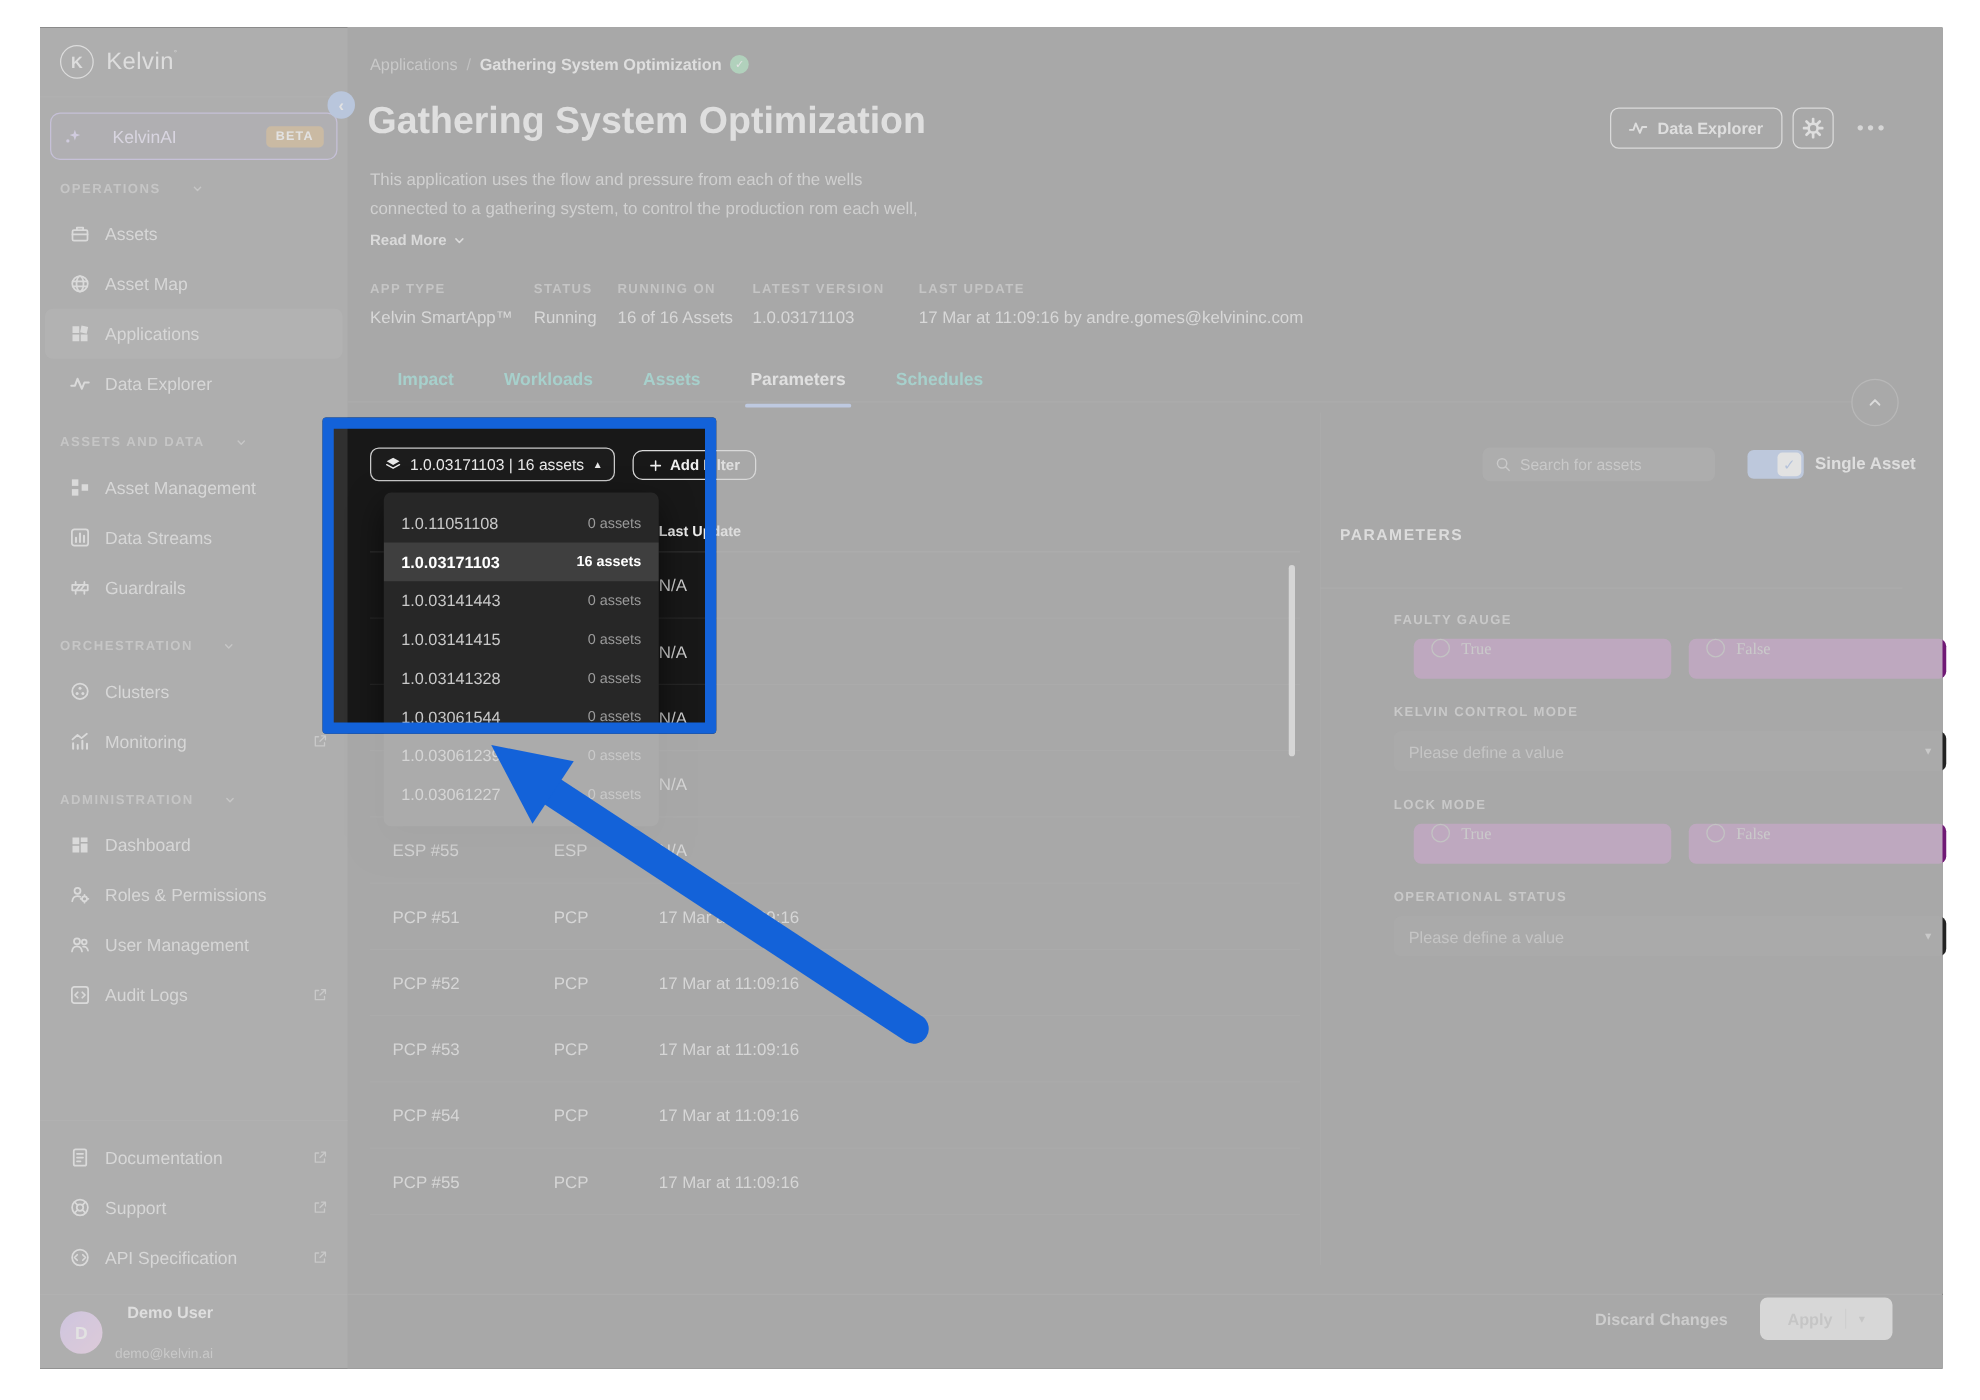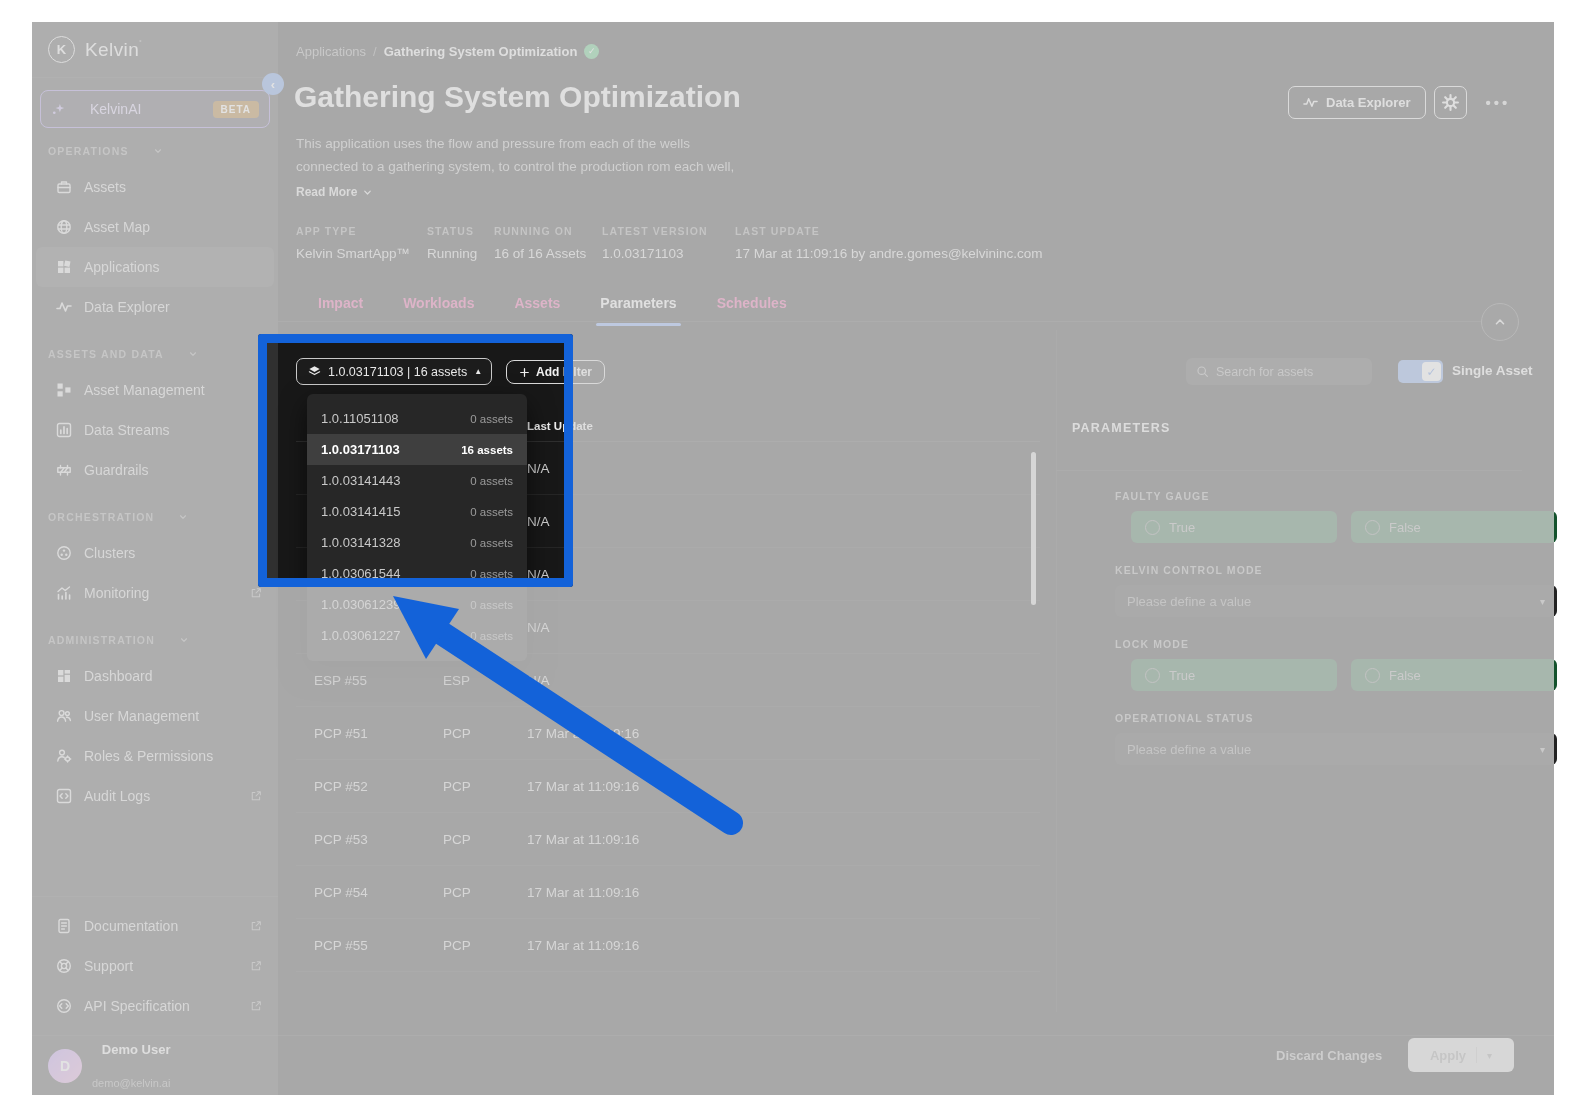--- a/index.html
+++ b/index.html
@@ -47,21 +47,21 @@
   .meta-col { position:absolute; top:203px; display:flex; flex-direction:column; gap:9px; }
   .meta-label { font-size:10.5px; font-weight:600; letter-spacing:1.1px; color:#8a8a8a; white-space:nowrap; }
   .meta-value { font-size:13.5px; color:#d6d6d6; white-space:nowrap; }
   .hdr-actions { position:absolute; top:64px; height:33px; display:flex; align-items:center; }
   .btn-outline { display:flex; align-items:center; gap:8px; height:33px; padding:0 14px; border:1.5px solid #e0e0e0; border-radius:7px; color:#f0f0f0; font-size:13px; font-weight:600; }
   .btn-square { width:33px; height:33px; border:1.5px solid #e0e0e0; border-radius:7px; display:flex; align-items:center; justify-content:center; color:#f0f0f0; }
   .dots { color:#d0d0d0; font-size:15px; letter-spacing:3px; font-weight:700; }
 
   
   .tabs { position:absolute; left:286px; top:273px; height:26px; display:flex; gap:40px; }
-  .tab { font-size:14px; font-weight:600; color:#ec4899; position:relative; white-space:nowrap; }
+  .tab { font-size:14px; font-weight:600; color:#14b8a6; position:relative; white-space:nowrap; }
   .tab.active { color:#f5f5f5; }
   .tab.active::after { content:""; position:absolute; left:-4px; right:-4px; bottom:-5px; height:3px; background:#6f9bf5; border-radius:2px; }
   .tabline { position:absolute; left:246px; top:299px; width:1203px; height:1px; background:#2c2c2c; }
   .collapse-up { position:absolute; left:1449px; top:281px; width:38px; height:38px; border-radius:50%; border:1px solid #585858; background:#1f1f1f; display:flex; align-items:center; justify-content:center; color:#e0e0e0; }
 
   
   .version-btn { position:absolute; left:264px; top:336px; width:196px; height:27px; background:#1c1c1c; border:1.5px solid #c9c9c9; border-radius:7px; display:flex; align-items:center; padding:0 11px; gap:7px; color:#e8e8e8; }
   .version-text { font-size:12.5px; white-space:nowrap; }
   .caret-up { margin-left:auto; font-size:8px; }
   .addfilter-btn { position:absolute; left:474px; top:338px; height:24px; padding:0 12px; border:1.5px solid #d9d9d9; border-radius:8px; display:flex; align-items:center; gap:6px; color:#f0f0f0; font-size:12px; font-weight:600; }
@@ -81,21 +81,21 @@
   .scroll-thumb { position:absolute; left:999px; top:430px; width:5px; height:153px; background:#cfcfcf; border-radius:3px; }
 
   
   .vdivider { position:absolute; left:1024px; top:308px; width:1px; height:682px; background:#272727; }
   .params-title { position:absolute; left:1040px; top:399px; font-size:12.5px; font-weight:700; letter-spacing:1.2px; color:#e8e8e8; }
   .params-divider { position:absolute; left:1024px; top:448px; width:466px; height:1px; background:#2a2a2a; }
   .params-fields { position:absolute; left:1083px; top:468px; width:442px; }
   .pfield { margin-bottom:21px; }
   .pfield-label { height:14px; margin-bottom:7px; font-size:10.5px; font-weight:600; letter-spacing:1.1px; color:#9a9a9a; }
   .radio-row { display:flex; gap:14px; margin-left:16px; }
-  .radio-box { flex:1; height:32px; background:#14532d; border-radius:6px; display:flex; align-items:center; padding:0 14px; gap:9px; }
+  .radio-box { flex:1; height:32px; background:#701a75; border-radius:6px; display:flex; align-items:flex-start; padding:0 14px; gap:9px;font-family:Liberation Serif, serif; }
   .radio-circle { width:15px; height:15px; border:1.5px solid #848484; border-radius:50%; flex:none; }
   .radio-box span { font-size:13px; color:#a0a0a0; }
   .select-box { width:100%; height:32px; background:#232323; border-radius:6px; display:flex; align-items:center; padding:0 12px; font-size:13px; color:#8a8a8a; }
   .select-caret { margin-left:auto; font-size:10px; color:#9a9a9a; }
 
   
   .footer-divider { position:absolute; left:246px; top:1013px; width:1276px; height:1px; background:#2c2c2c; }
   .discard-btn { position:absolute; left:1244px; top:1026px; font-size:13px; font-weight:700; color:#ababab; }
   .apply-btn { position:absolute; left:1376px; top:1016px; width:106px; height:34px; background:#d4d4d4; border-radius:6px; display:flex; align-items:center; justify-content:center; gap:10px; font-size:13px; font-weight:700; color:#8c8c8c; }
   .apply-sep { width:1px; height:16px; background:#b5b5b5; }
@@ -276,38 +276,38 @@
                   <rect x="8.6" y="2" width="5.4" height="3.6" fill="currentColor" stroke="none"></rect>
                   <rect x="2" y="8.6" width="5.4" height="5.4" fill="currentColor" stroke="none"></rect>
                   <rect x="8.6" y="6.8" width="5.4" height="7.2" fill="currentColor" stroke="none"></rect>
                 </svg>
               </span>
               <span class="side-label">Dashboard</span>
             </div>
             <div class="side-item">
               <span class="icon">
                 <svg width="16" height="16" viewBox="0 0 16 16" fill="none" stroke="currentColor" stroke-width="1.4" stroke-linecap="round" stroke-linejoin="round">
+                  <circle cx="6" cy="4.6" r="2.4"></circle>
+                  <path d="M1.8 13c.3-2.7 2-4.2 4.2-4.2.8 0 1.6.2 2.2.6"></path>
+                  <circle cx="11.6" cy="11" r="2"></circle>
+                  <path d="M11.6 7.9v1M11.6 13.1v1M8.5 11h1M13.7 11h1"></path>
+                </svg>
+              </span>
+              <span class="side-label">Roles &amp; Permissions</span>
+            </div>
+            <div class="side-item">
+              <span class="icon">
+                <svg width="16" height="16" viewBox="0 0 16 16" fill="none" stroke="currentColor" stroke-width="1.4" stroke-linecap="round" stroke-linejoin="round">
                   <circle cx="5.6" cy="5" r="2.4"></circle>
                   <path d="M1.6 13.2c.3-2.7 2-4.2 4-4.2s3.7 1.5 4 4.2"></path>
                   <circle cx="11.4" cy="5.6" r="1.9"></circle>
                   <path d="M10.5 9.3c1.8-.4 3.6.9 3.9 3.2"></path>
                 </svg>
               </span>
               <span class="side-label">User Management</span>
-            </div>
-            <div class="side-item">
-              <span class="icon">
-                <svg width="16" height="16" viewBox="0 0 16 16" fill="none" stroke="currentColor" stroke-width="1.4" stroke-linecap="round" stroke-linejoin="round">
-                  <circle cx="6" cy="4.6" r="2.4"></circle>
-                  <path d="M1.8 13c.3-2.7 2-4.2 4.2-4.2.8 0 1.6.2 2.2.6"></path>
-                  <circle cx="11.6" cy="11" r="2"></circle>
-                  <path d="M11.6 7.9v1M11.6 13.1v1M8.5 11h1M13.7 11h1"></path>
-                </svg>
-              </span>
-              <span class="side-label">Roles &amp; Permissions</span>
             </div>
             <div class="side-item">
               <span class="icon">
                 <svg width="16" height="16" viewBox="0 0 16 16" fill="none" stroke="currentColor" stroke-width="1.4" stroke-linecap="round" stroke-linejoin="round">
                   <rect x="1.5" y="1.5" width="13" height="13" rx="2"></rect>
                   <path d="M6.2 5.8L4 8l2.2 2.2M9.8 5.8L12 8l-2.2 2.2"></path>
                 </svg>
               </span>
               <span class="side-label">Audit Logs</span>
               <span class="icon ext">

